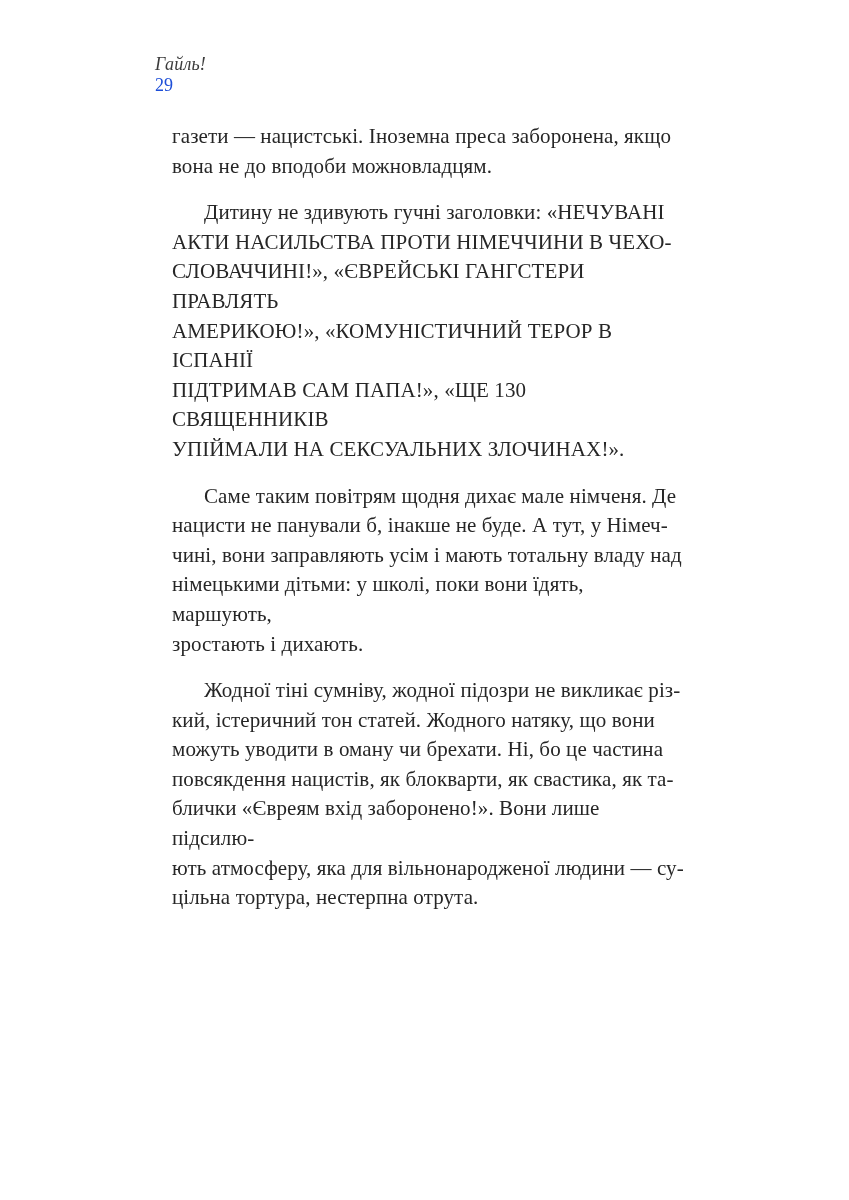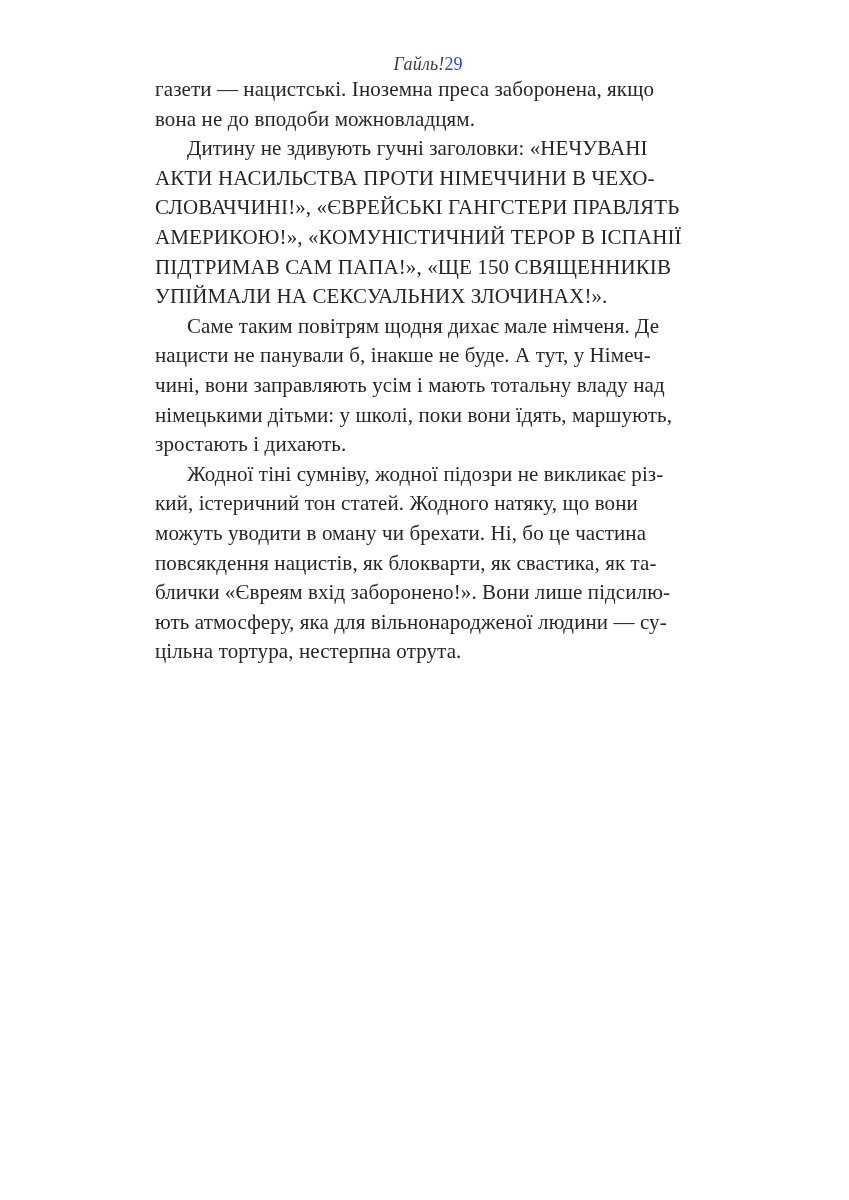--- a/index.html
+++ b/index.html
@@ -16,40 +16,42 @@
     overflow: hidden;
   }
   .page {
     position: absolute;
     left: 155px;
     top: 54px;
     width: 546px;
   }
   .running-head {
     display: flex;
-    justify-content: center;
+    justify-content: flex-end;
     align-items: baseline;
     font-size: 18px;
     color: #3c3c3c;
+    margin-bottom: 26px;
+    flex-direction: column;
   }
   .running-head .title {
     font-style: italic;
     letter-spacing: 0.2px;
   }
   .running-head .pagenum {
     font-style: normal;
     color: #1d4ed8;
   }
   .text-block {
     font-size: 21px;
     line-height: 29.6px;
     color: #262626;
   }
   .para {
-    margin: 0;
+    margin: 17px;
     white-space: pre-line;
     letter-spacing: 0.1px;
   }
   .para.indent {
     text-indent: 32px;
   }
 </style>
 </head>
 <body>
 
@@ -58,21 +60,21 @@
     <span class="title">Гайль!</span>
     <span class="pagenum">29</span>
   </div>
   <div class="text-block">
       <p class="para">газети — нацистські. Іноземна преса заборонена, якщо
 вона не до вподоби можновладцям.</p>
       <p class="para indent">Дитину не здивують гучні заголовки: «НЕЧУВАНІ
 АКТИ НАСИЛЬСТВА ПРОТИ НІМЕЧЧИНИ В ЧЕХО-
 СЛОВАЧЧИНІ!», «ЄВРЕЙСЬКІ ГАНГСТЕРИ ПРАВЛЯТЬ
 АМЕРИКОЮ!», «КОМУНІСТИЧНИЙ ТЕРОР В ІСПАНІЇ
-ПІДТРИМАВ САМ ПАПА!», «ЩЕ 150 СВЯЩЕННИКІВ
+ПІДТРИМАВ САМ ПАПА!», «ЩЕ 130 СВЯЩЕННИКІВ
 УПІЙМАЛИ НА СЕКСУАЛЬНИХ ЗЛОЧИНАХ!».</p>
       <p class="para indent">Саме таким повітрям щодня дихає мале німченя. Де
 нацисти не панували б, інакше не буде. А тут, у Німеч-
 чині, вони заправляють усім і мають тотальну владу над
 німецькими дітьми: у школі, поки вони їдять, маршують,
 зростають і дихають.</p>
       <p class="para indent">Жодної тіні сумніву, жодної підозри не викликає різ-
 кий, істеричний тон статей. Жодного натяку, що вони
 можуть уводити в оману чи брехати. Ні, бо це частина
 повсякдення нацистів, як блокварти, як свастика, як та-

